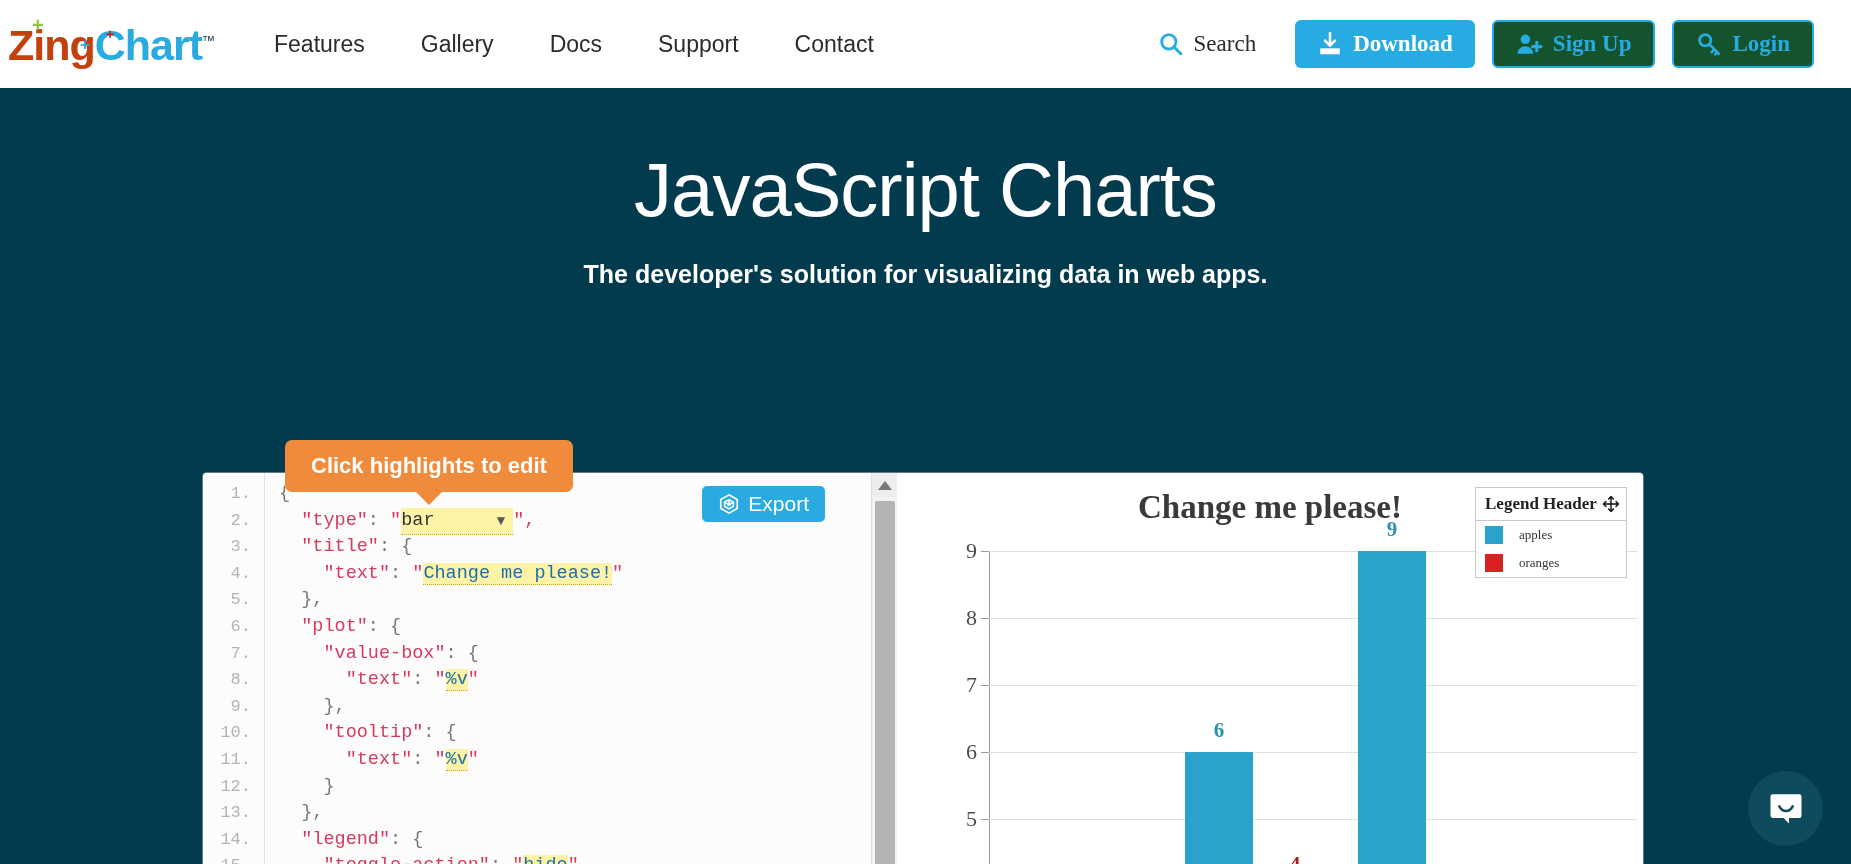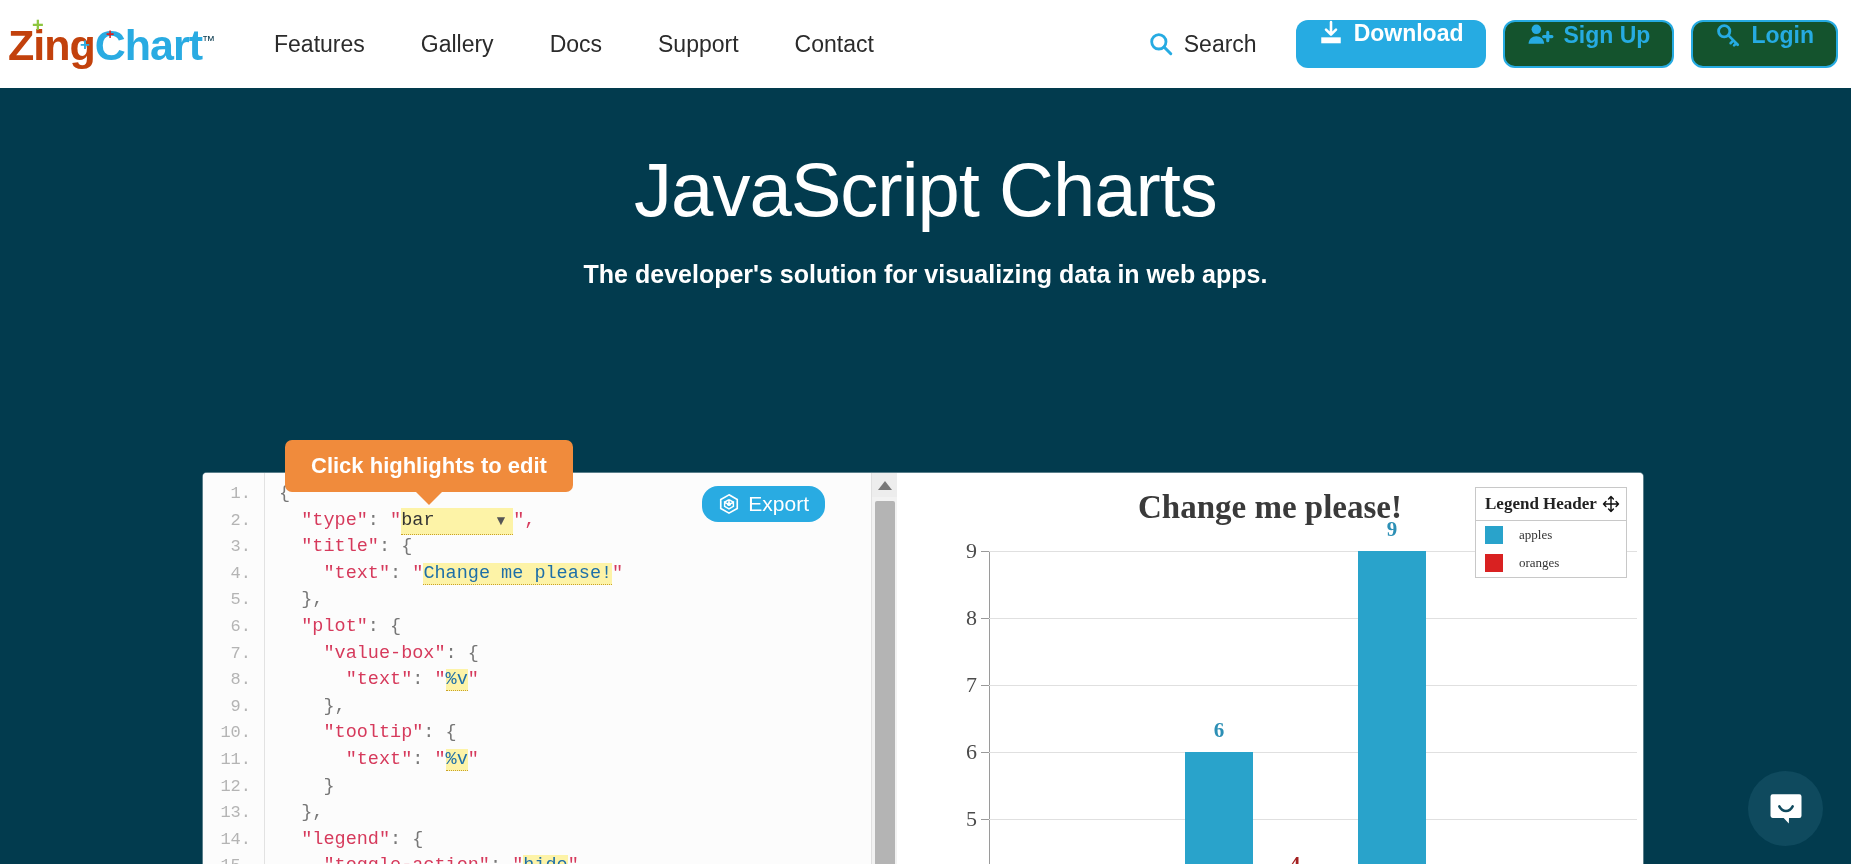--- a/index.html
+++ b/index.html
@@ -35,29 +35,30 @@
   .plus-blue  { left: 72px; top: 27px; color: #29ABE2; font-size: 17px; }
 
   .nav { display: flex; align-items: center; margin-left: 42px; }
   .nav a {
     color: #2B2B2B; text-decoration: none;
     font-size: 23px; margin: 11px 28px; white-space: nowrap;
   }
 
   .header-right {
     margin-left: auto; display: flex; align-items: center;
-    margin-right: 13px;
+    margin-right: 37px;
+    font-family: Liberation Serif, serif;
   }
   .search-box { display: flex; align-items: center; margin-right: 22px; cursor: pointer; }
   .search-box svg { margin-right: 10px; }
   .search-label { font-size: 23px; color: #2B2B2B; }
 
   .btn {
-    display: flex; justify-content: center;
-    height: 48px; border-radius: 12px;
+    display: flex; align-items: center; justify-content: center;
+    height: 48px; border-radius: 6px;
     font-size: 23px; font-weight: bold; white-space: nowrap;
     cursor: pointer; margin-left: 17px;
   }
   .btn svg { margin-right: 10px; }
   .btn-download { background: #26ABE2; color: #fff; padding: 0 22px; }
   .btn-outline  { background: #14532d; color: #26ABE2; border: 2px solid #26ABE2; padding: 0 22px; }
 
   
   .hero { position: absolute; left: 0; top: 88px; width: 1851px; height: 776px; background: #023B4E; }
   .hero-title {
@@ -130,21 +131,21 @@
     background: #FDF3A7; display: inline-block;
     min-width: 112px; position: relative;
     border-bottom: 1px dotted #C9A227;
     color: #333;
   }
   .sel .caret { position: absolute; right: 8px; top: 0; color: #555; font-size: 14px; }
 
   .export-btn {
     position: absolute; right: 72px; top: 13px;
     background: #29ABE2; color: #ffffff;
-    border-radius: 16px; height: 36px; padding: 0 16px;
+    border-radius: 5px; height: 36px; padding: 0 16px;
     display: flex; align-items: center;
     font-size: 21px; cursor: pointer; z-index: 20;
   }
   .export-btn svg { margin-right: 8px; }
 
   .scrollbar {
     position: absolute; right: 0; top: 0; width: 26px; height: 500px;
     background: #F2F2F2; border-left: 1px solid #E0E0E0;
   }
   .sb-up {

